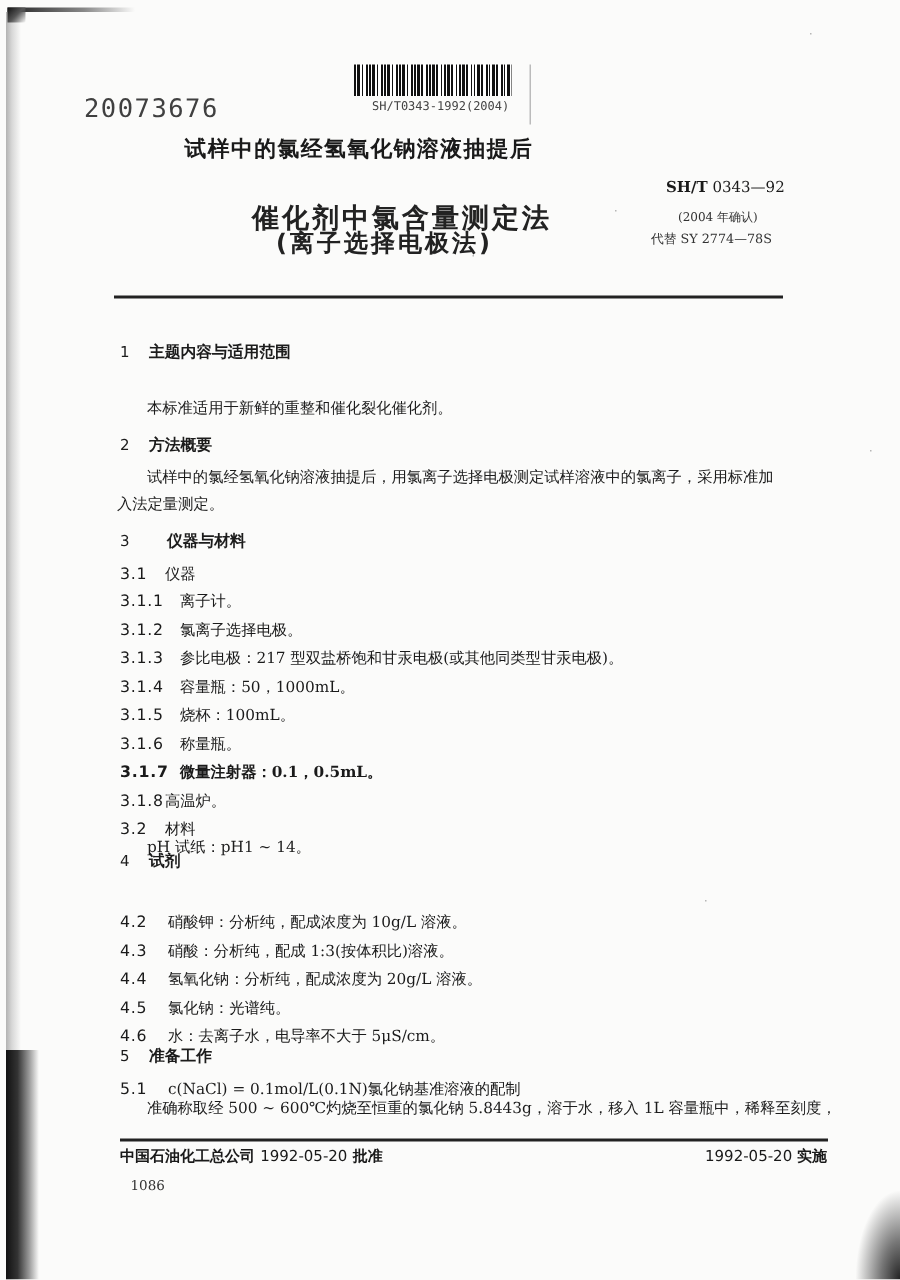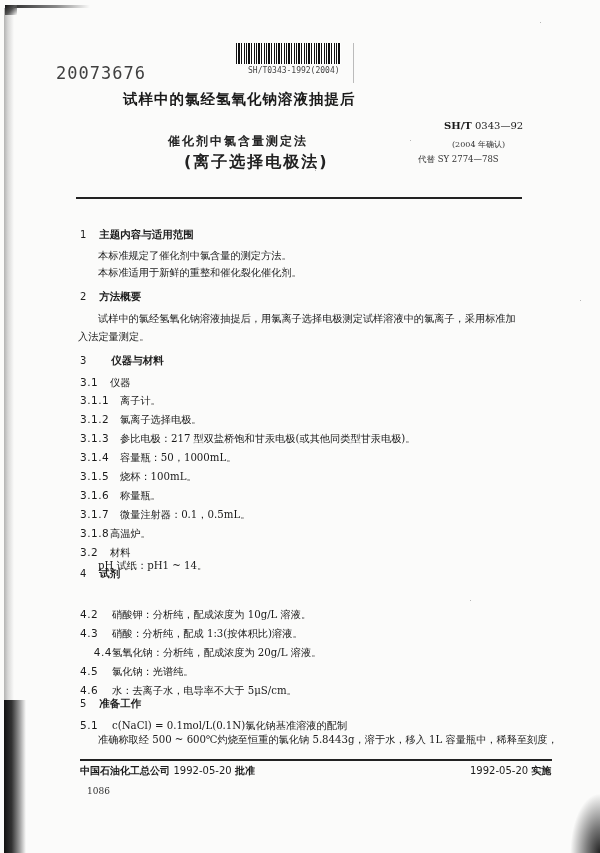--- a/index.html
+++ b/index.html
@@ -52,36 +52,36 @@
       position: absolute; left: 353px; top: 43px; width: 1px; height: 40px; background: #bbb;
     }
     .industry-title {
       position: absolute; left: 123px; top: 90px;
       font-family: "DejaVu Sans", "Liberation Sans", sans-serif;
       font-weight: bold; font-size: 14.5px; letter-spacing: 1px;
     }
     .std-title {
       position: absolute; left: 168px; top: 133px;
       font-family: "DejaVu Sans", "Liberation Sans", sans-serif;
-      font-size: 12px; letter-spacing: 2px; font-weight: bold; color: #222;
+      font-size: 18px; letter-spacing: 2px; font-weight: bold; color: #222;
     }
     .std-subtitle {
       position: absolute; left: 184px; top: 152px;
       font-family: "DejaVu Sans", "Liberation Sans", sans-serif;
       font-size: 16px; letter-spacing: 2px; font-weight: bold; color: #222;
     }
     .std-code {
       position: absolute; left: 444px; top: 120px; font-size: 10px;
     }
     .std-code b { font-weight: bold; }
     .std-confirm {
       position: absolute; left: 452px; top: 139px; font-size: 8px; color: #333;
     }
     .std-replace {
-      position: absolute; left: 418px; top: 154px; font-size: 8.5px; color: #333;
+      position: absolute; left: 434px; top: 154px; font-size: 8.5px; color: #333;
     }
     .rule {
       position: absolute; height: 1.5px; background: #222;
     }
     .rule.top { left: 76px; top: 197px; width: 446px; }
     .rule.bottom { left: 80px; top: 759px; width: 472px; }
     .section {
       position: absolute; font-size: 10.5px; color: #1c1c1c;
     }
     .section .num {
@@ -137,21 +137,20 @@
   <div class="std-code"><b>SH/T</b> <span>0343—92</span></div>
   <div class="std-confirm">(2004 年确认)</div>
   <div class="std-replace">代替 SY 2774—78S</div>
 
   <div class="rule top"></div>
 
   <div class="section" style="left:80px; top:228px;">
     <span class="num" style="width:16px;">1</span>
     <span class="heading">主题内容与适用范围</span>
   </div>
-  <div class="section para" style="left:98px; top:249px;">本标准规定了催化剂中氯含量的测定方法。</div>
   <div class="section para" style="left:98px; top:266px;">本标准适用于新鲜的重整和催化裂化催化剂。</div>
 
   <div class="section" style="left:80px; top:290px;">
     <span class="num" style="width:16px;">2</span>
     <span class="heading">方法概要</span>
   </div>
   <div class="section para" style="left:98px; top:312px;">试样中的氯经氢氧化钠溶液抽提后，用氯离子选择电极测定试样溶液中的氯离子，采用标准加</div>
   <div class="section para" style="left:78px; top:330px;">入法定量测定。</div>
 
   <div class="section" style="left:80px; top:354px;">
@@ -173,21 +172,21 @@
   </div>
   <div class="item-row" style="left:80px; top:451px;">
     <span class="num" style="width:40px;">3.1.4</span><span>容量瓶：50，1000mL。</span>
   </div>
   <div class="item-row" style="left:80px; top:470px;">
     <span class="num" style="width:40px;">3.1.5</span><span>烧杯：100mL。</span>
   </div>
   <div class="item-row" style="left:80px; top:489px;">
     <span class="num" style="width:40px;">3.1.6</span><span>称量瓶。</span>
   </div>
-  <div class="item-row" style="left:80px; top:508px;">
+  <div class="item-row" style="left:80px; top:508px;font-weight:bold;">
     <span class="num" style="width:40px;">3.1.7</span><span>微量注射器：0.1，0.5mL。</span>
   </div>
   <div class="item-row" style="left:80px; top:527px;">
     <span class="num" style="width:30px;">3.1.8</span><span>高温炉。</span>
   </div>
   <div class="item-row" style="left:80px; top:546px;">
     <span class="num" style="width:30px;">3.2</span><span>材料</span>
   </div>
   <div class="section para" style="left:98px; top:559px;">pH 试纸：pH1 ~ 14。</div>
 
@@ -197,21 +196,21 @@
     <span class="heading">试剂</span>
   </div>
 
   <div class="item-row" style="left:80px; top:608px;">
     <span class="num" style="width:32px;">4.2</span><span>硝酸钾：分析纯，配成浓度为 10g/L 溶液。</span>
   </div>
   <div class="item-row" style="left:80px; top:627px;">
     <span class="num" style="width:32px;">4.3</span><span>硝酸：分析纯，配成 1:3(按体积比)溶液。</span>
   </div>
   <div class="item-row" style="left:80px; top:646px;">
-    <span class="num" style="width:32px;text-align:right;">4.4</span><span>氢氧化钠：分析纯，配成浓度为 20g/L 溶液。</span>
+    <span class="num" style="width:32px;">4.4</span><span>氢氧化钠：分析纯，配成浓度为 20g/L 溶液。</span>
   </div>
   <div class="item-row" style="left:80px; top:665px;">
     <span class="num" style="width:32px;">4.5</span><span>氯化钠：光谱纯。</span>
   </div>
   <div class="item-row" style="left:80px; top:684px;">
     <span class="num" style="width:32px;">4.6</span><span>水：去离子水，电导率不大于 5μS/cm。</span>
   </div>
 
   <div class="section" style="left:80px; top:697px;">
     <span class="num" style="width:16px;">5</span>

